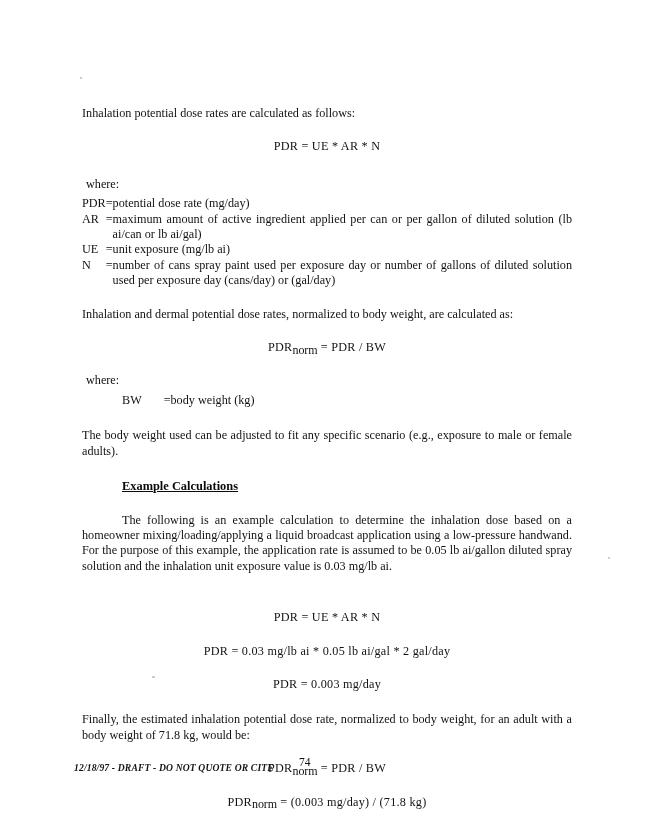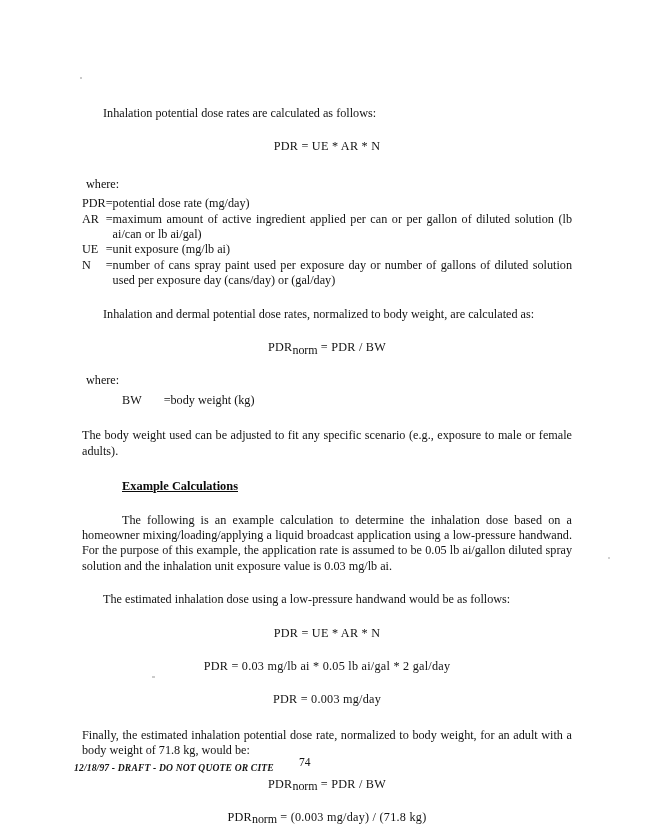--- a/index.html
+++ b/index.html
@@ -53,21 +53,21 @@
     width: 490px;
   }
 
   p.body {
     margin: 0;
     font-size: 12.2px;
     line-height: 15.4px;
     text-align: justify;
     color: #121212;
   }
-  p.body.nojust { text-align: left; margin-left: 21px; }
+  p.body.nojust { text-align: left; }
   p.indent {
     text-indent: 40px;
   }
 
   .eq {
     margin: 0;
     font-size: 12.2px;
     line-height: 15.4px;
     text-align: center;
     color: #121212;
@@ -230,21 +230,20 @@
     <div class="sp20"></div>
 
     <h2 class="heading">Example Calculations</h2>
 
     <div class="sp18"></div>
 
     <p class="body indent">The following is an example calculation to determine the inhalation dose based on a homeowner mixing/loading/applying a liquid broadcast application using a low-pressure handwand.  For the purpose of this example, the application rate is assumed to be 0.05 lb ai/gallon diluted spray solution and the inhalation unit exposure value is 0.03 mg/lb ai.</p>
 
     <div class="sp18"></div>
 
-    <p class="body nojust">The estimated inhalation dose using a low-pressure handwand would be as follows:</p>
 
     <div class="sp18"></div>
 
     <p class="eq">PDR = UE * AR * N</p>
 
     <div class="sp18"></div>
 
     <p class="eq">PDR = 0.03 mg/lb ai * 0.05 lb ai/gal * 2 gal/day</p>
 
     <div class="sp18"></div>

